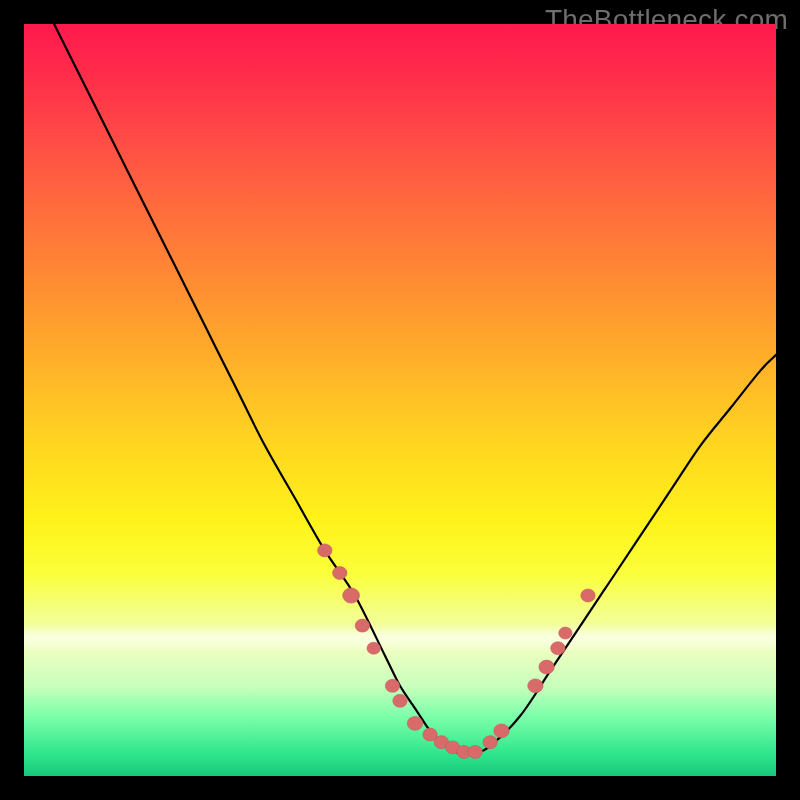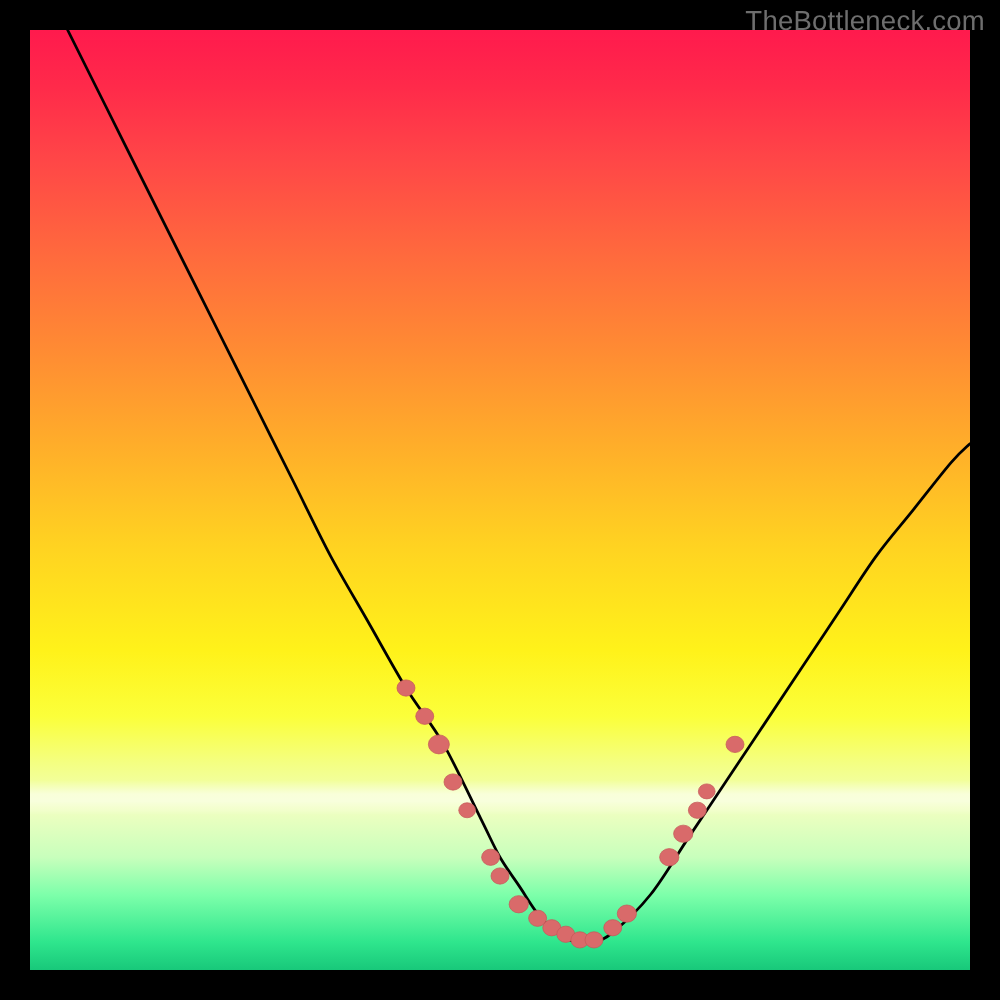--- a/index.html
+++ b/index.html
@@ -57,21 +57,21 @@
       rgba(255,255,255,0.55) 60%,
       rgba(255,255,255,0) 100%
     );
     pointer-events: none;
   }
   .watermark {
     position: absolute;
     top: 4px;
     right: 12px;
     color: #6e6e6e;
-    font-size: 22px;
+    font-size: 28px;
     letter-spacing: 0.2px;
     font-weight: 500;
     user-select: none;
     pointer-events: none;
   }
   svg.curve {
     position: absolute;
     left: 0;
     top: 0;
     width: 752px;

